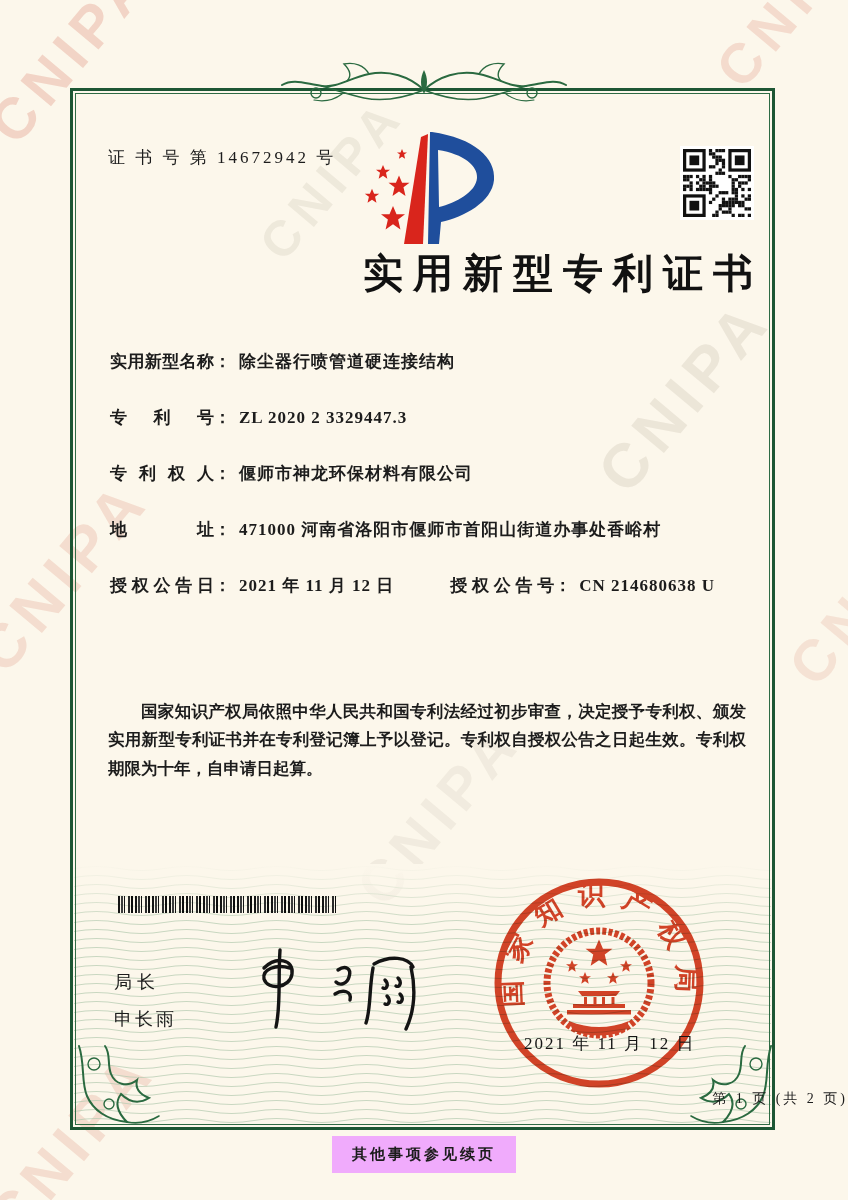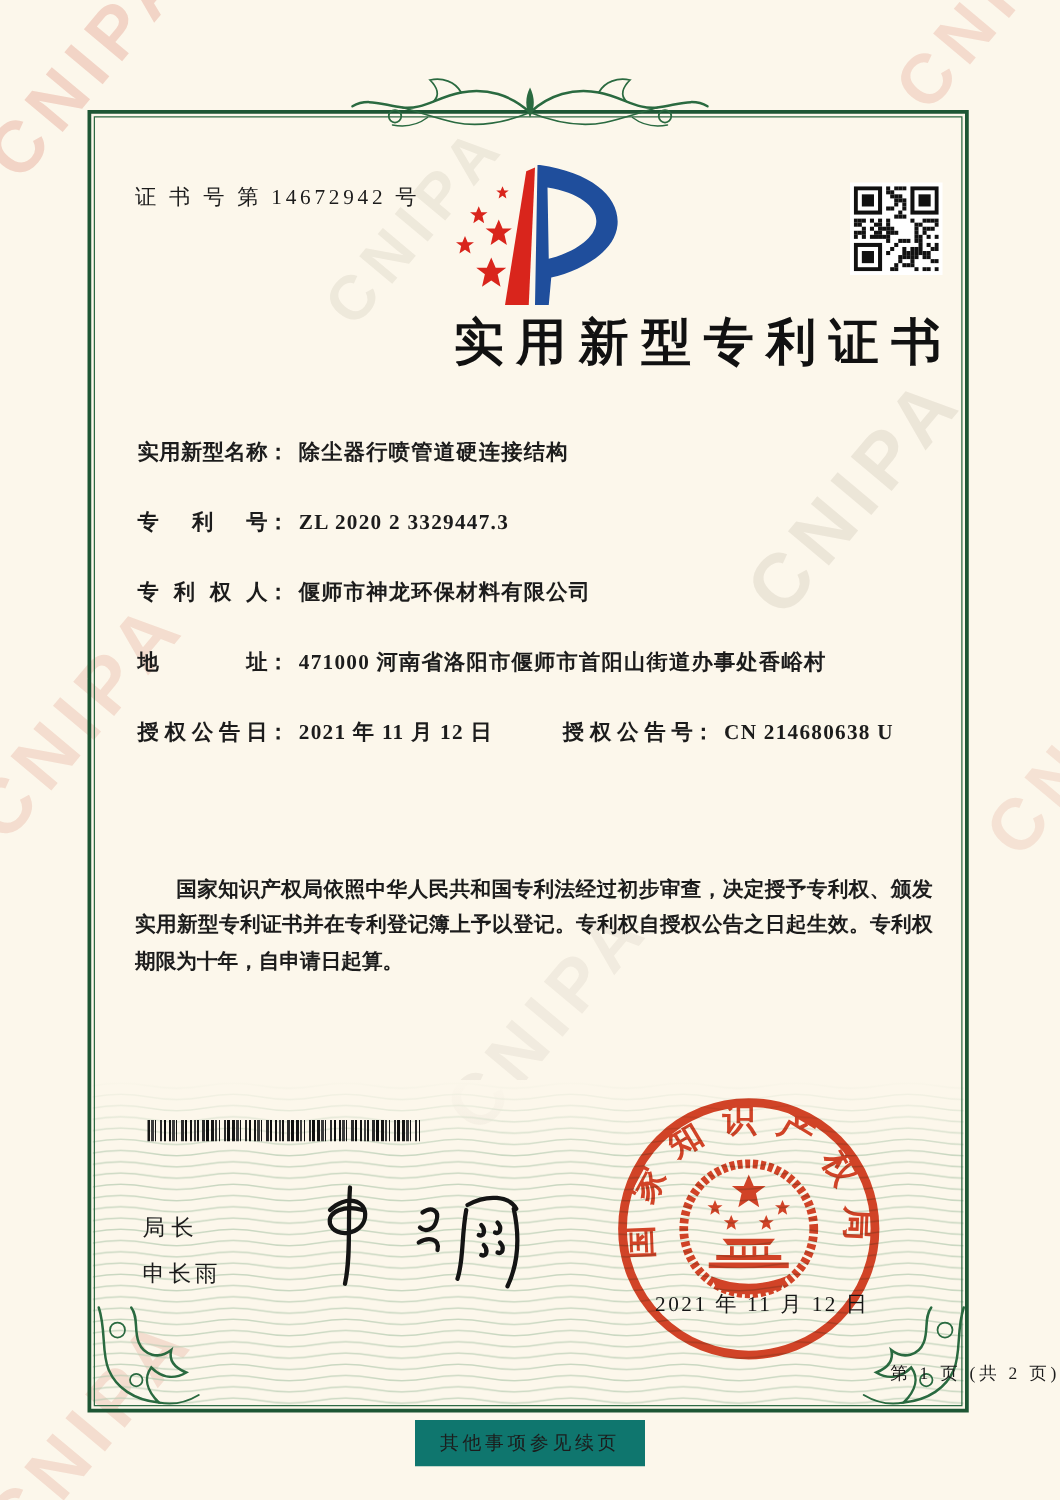--- a/index.html
+++ b/index.html
@@ -65,21 +65,21 @@
   .commissioner-title{position:absolute;left:114px;top:970px;font-size:18px;letter-spacing:5px;}
   .commissioner-name{position:absolute;left:114px;top:1007px;font-size:18px;letter-spacing:3px;}
   .signature{position:absolute;left:250px;top:934px;}
   .seal{position:absolute;left:488px;top:872px;width:222px;height:222px;
     mix-blend-mode:multiply;opacity:.95;}
   .seal-date{position:absolute;left:524px;top:1032px;font-size:17px;letter-spacing:2px;
     color:#161616;z-index:6;}
   .page-info{position:absolute;left:0;top:1090px;width:848px;text-align:right;
     font-size:14px;letter-spacing:3px;}
   .continuation{position:absolute;left:50%;top:1136px;transform:translateX(-50%);
-    background:#0f766e;padding:9px 20px;font-size:15px;letter-spacing:3px;white-space:nowrap;}
+    background:#f0abfc;padding:9px 20px;font-size:15px;letter-spacing:3px;white-space:nowrap;font-weight:bold;}
 </style>
 </head>
 <body>
 
 <div class="wm wm1">CNIPA</div>
 <div class="wm wm2">CNIPA</div>
 <div class="wm wm3">CNIPA</div>
 <div class="wm wm4">CNIPA</div>
 <div class="wm wm5">CNIPA</div>
 <div class="wm wm6">CNIPA</div>

